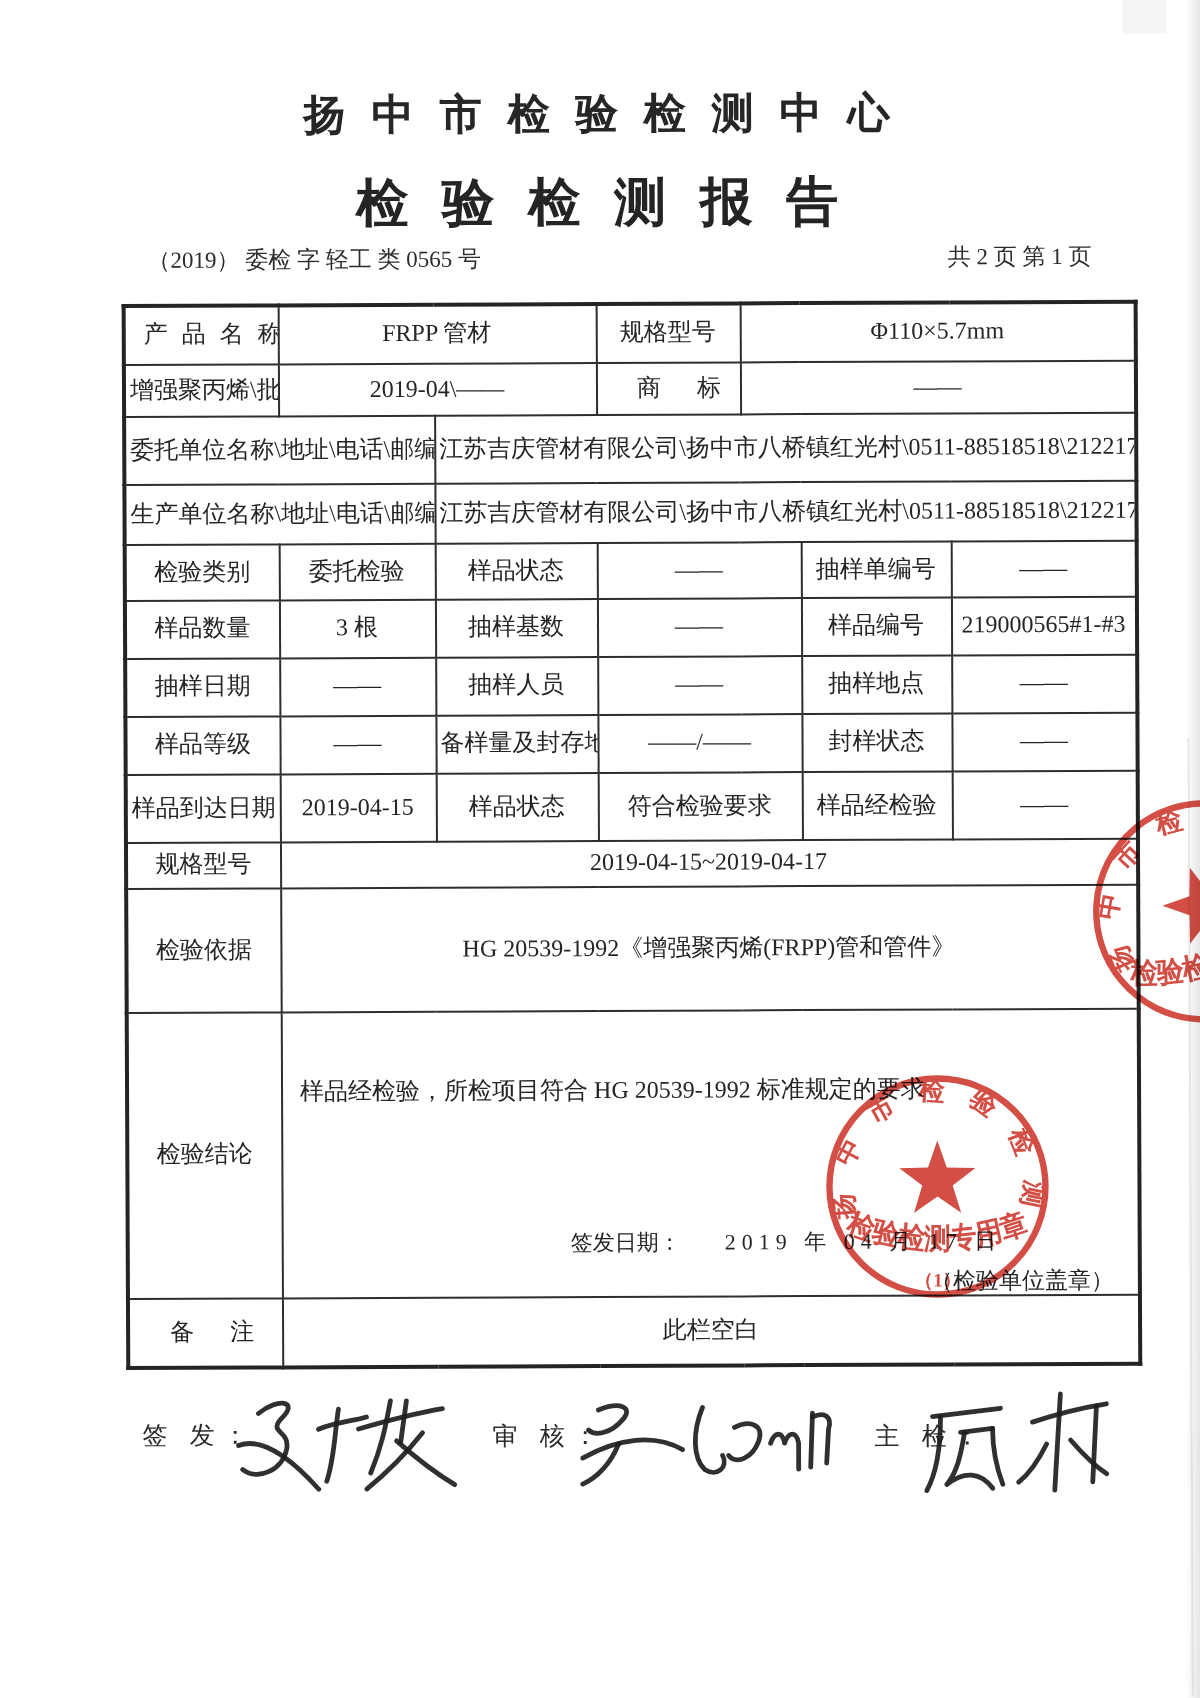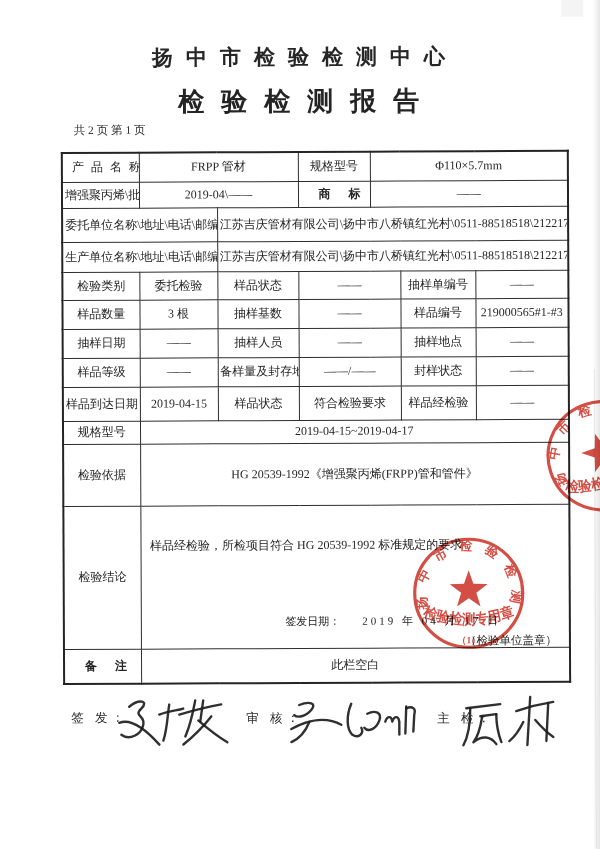--- a/index.html
+++ b/index.html
@@ -26,21 +26,21 @@
     border-collapse:collapse; table-layout:fixed;
     border:2px solid #242424; }
   table.report td { border:1px solid #2e2e2e; text-align:center;
     vertical-align:middle; font-size:12px; color:#252525;
     padding:0 2px; overflow:hidden; white-space:nowrap; }
   td.left { text-align:left; padding-left:9px; }
   .fs11 { font-size:11px; }
   .fs10 { font-size:10px; }
   .fs115 { font-size:11.5px; }
   .sp8  { letter-spacing:7px; text-indent:7px; }
-  .sp14 { letter-spacing:18px; text-indent:18px;font-weight:bold; }
+  .sp14 { letter-spacing:18px; text-indent:18px; }
 
   
   td.concl-cell { position:relative; white-space:normal; }
   .concl-text { position:absolute; left:9px; top:31px; font-size:12px; white-space:nowrap; }
   .seal-note  { position:absolute; right:12px; top:88px; font-size:11.5px;margin-top:40px; }
   .issue-line { position:absolute; left:144px; top:108px; font-size:11px; white-space:nowrap; }
   .issue-line .date-val { margin-left:22px; letter-spacing:3px; }
 
   
   .stamp { position:absolute; opacity:0.88; mix-blend-mode:multiply; }
@@ -63,20 +63,21 @@
     background:#f4f4f4; }
 </style>
 </head>
 <body>
 
 <div id="sheet">
 
   <div class="org-name">扬中市检验检测中心</div>
   <div class="report-title">检验检测报告</div>
   <div class="meta-row">
+    <span>（2019） 委检 字 轻工 类 0565 号</span>
     <span>共 2 页 第 1 页</span>
   </div>
 
   <table class="report">
     <colgroup>
       <col style="width:77px">
         <col style="width:78px">
         <col style="width:81px">
       <col style="width:72px">
         <col style="width:30px">

